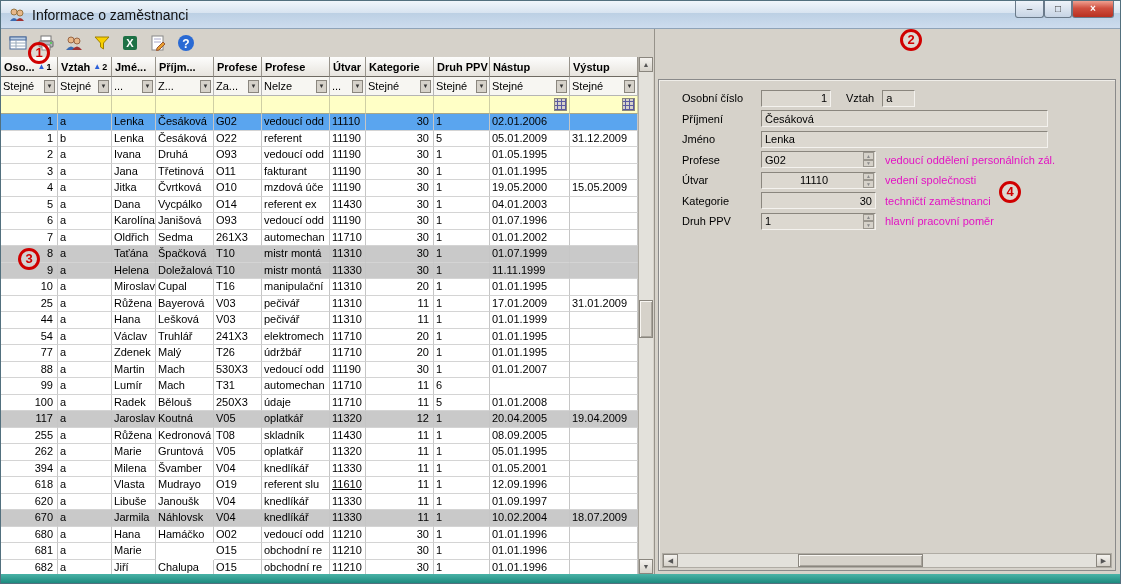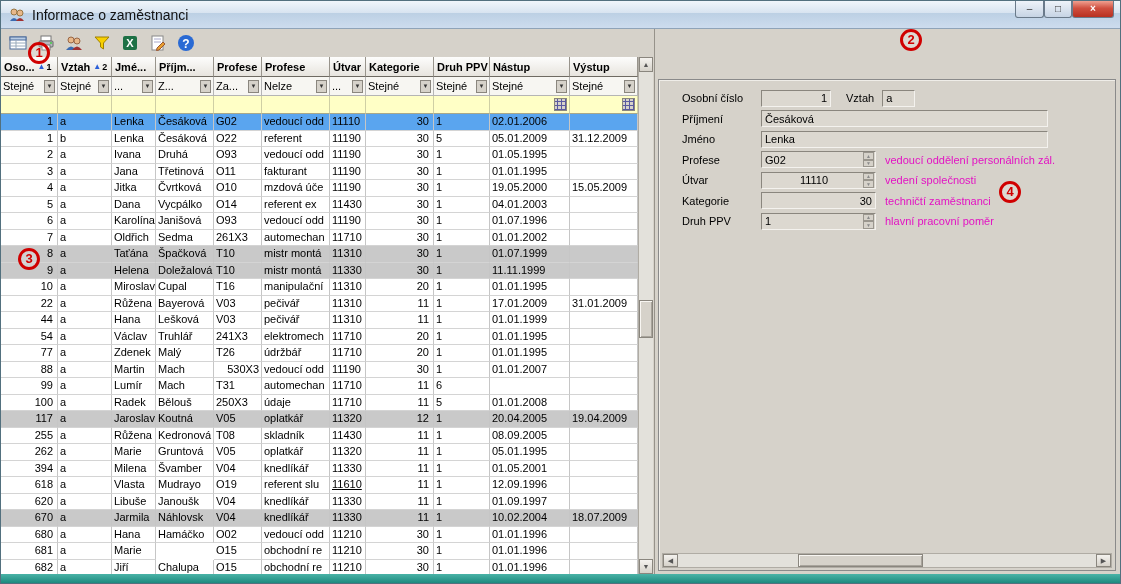--- a/index.html
+++ b/index.html
@@ -422,21 +422,21 @@
           <div class="dcell" style="width: 58px;">Cupal</div>
           <div class="dcell" style="width: 48px;">T16</div>
           <div class="dcell" style="width: 68px;">manipulační</div>
           <div class="dcell" style="width: 36px;">11310</div>
           <div class="dcell ar" style="width: 68px;">20</div>
           <div class="dcell" style="width: 56px;">1</div>
           <div class="dcell" style="width: 80px;">01.01.1995</div>
           <div class="dcell" style="width: 68px;"></div>
         </div>
         <div class="drow">
-          <div class="dcell ar" style="width: 57px;">22</div>
+          <div class="dcell ar" style="width: 57px;">25</div>
           <div class="dcell" style="width: 54px;">a</div>
           <div class="dcell" style="width: 44px;">Růžena</div>
           <div class="dcell" style="width: 58px;">Bayerová</div>
           <div class="dcell" style="width: 48px;">V03</div>
           <div class="dcell" style="width: 68px;">pečivář</div>
           <div class="dcell" style="width: 36px;">11310</div>
           <div class="dcell ar" style="width: 68px;">11</div>
           <div class="dcell" style="width: 56px;">1</div>
           <div class="dcell" style="width: 80px;">17.01.2009</div>
           <div class="dcell" style="width: 68px;">31.01.2009</div>
@@ -478,21 +478,21 @@
           <div class="dcell ar" style="width: 68px;">20</div>
           <div class="dcell" style="width: 56px;">1</div>
           <div class="dcell" style="width: 80px;">01.01.1995</div>
           <div class="dcell" style="width: 68px;"></div>
         </div>
         <div class="drow">
           <div class="dcell ar" style="width: 57px;">88</div>
           <div class="dcell" style="width: 54px;">a</div>
           <div class="dcell" style="width: 44px;">Martin</div>
           <div class="dcell" style="width: 58px;">Mach</div>
-          <div class="dcell" style="width: 48px; text-align: right;">530X3</div>
+          <div class="dcell" style="width: 48px;">530X3</div>
           <div class="dcell" style="width: 68px;">vedoucí odd</div>
           <div class="dcell" style="width: 36px;">11190</div>
           <div class="dcell ar" style="width: 68px;">30</div>
           <div class="dcell" style="width: 56px;">1</div>
           <div class="dcell" style="width: 80px;">01.01.2007</div>
           <div class="dcell" style="width: 68px;"></div>
         </div>
         <div class="drow">
           <div class="dcell ar" style="width: 57px;">99</div>
           <div class="dcell" style="width: 54px;">a</div>

